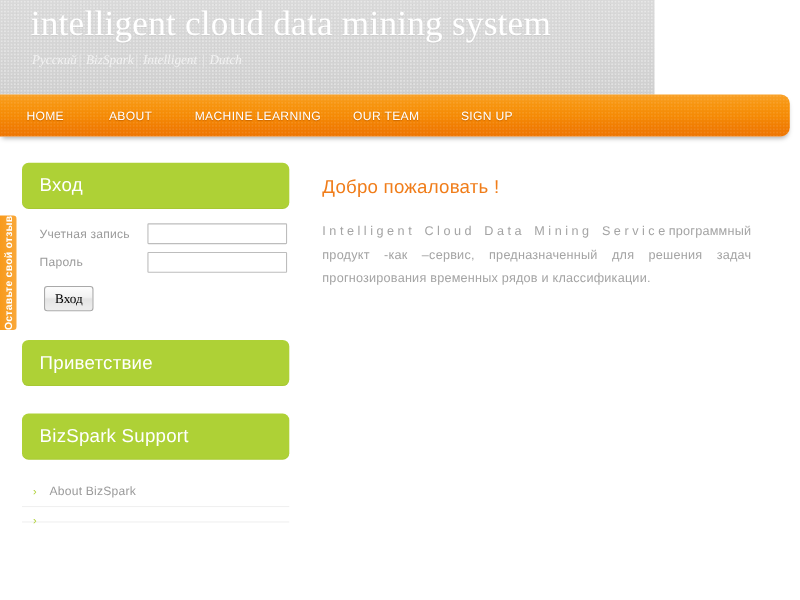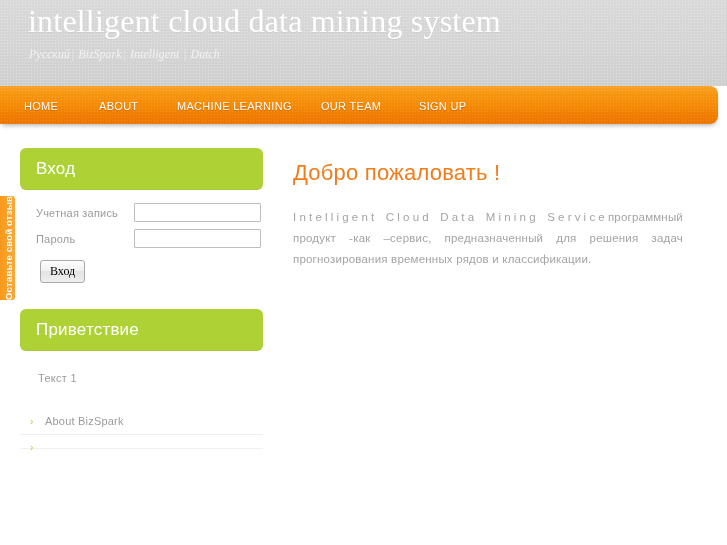--- a/index.html
+++ b/index.html
@@ -12,21 +12,21 @@
     overflow: hidden;
     background: #ffffff;
     font-family: "Liberation Sans", sans-serif;
     position: relative;
   }
 
   
   #header {
     position: absolute;
     left: 0; top: 0;
-    width: 727px;
+    width: 595px;
     height: 86px;
     background: linear-gradient(180deg, #d9d9d9 0%, #d4d4d4 55%, #cfcfcf 100%);
     overflow: hidden;
   }
   #header:after {
     content: "";
     position: absolute;
     left: 0; top: 0; right: 0; bottom: 0;
     background-image:
       radial-gradient(rgba(255,255,255,.38) 0.6px, transparent 0.7px),
@@ -267,21 +267,21 @@
   
   #main {
     position: absolute;
     left: 293px;
     top: 160px;
     width: 390px;
     z-index: 4;
   }
   #main h1 {
     margin: 0;
-    font-size: 22px;
+    font-size: 17px;
     font-weight: normal;
     color: #f07d1a;
     letter-spacing: 0.2px;
   }
   #main p {
     margin: 21px 0 0 0;
     font-size: 11.5px;
     line-height: 21px;
     color: #a4a4a4;
     text-align: justify;
@@ -336,24 +336,26 @@
         <input type="password" value="" style="">
       </div>
       <button id="login-submit">Вход</button>
     </div>
   </div>
 
   <div id="greeting-panel">
     <div class="panel-head">
       <h2>Приветствие</h2>
     </div>
-    <div id="greeting-text">Текст 1</div>
   </div>
 
   <div id="bizspark-panel">
+    <div class="panel-head">
+      <h2>BizSpark Support</h2>
+    </div>
     <ul id="bizspark-list">
       <li>
         <span class="chev">›</span>
         <a href="#">About BizSpark</a>
       </li>
       <li>
         <span class="chev">›</span>
       </li>
     </ul>
   </div>

